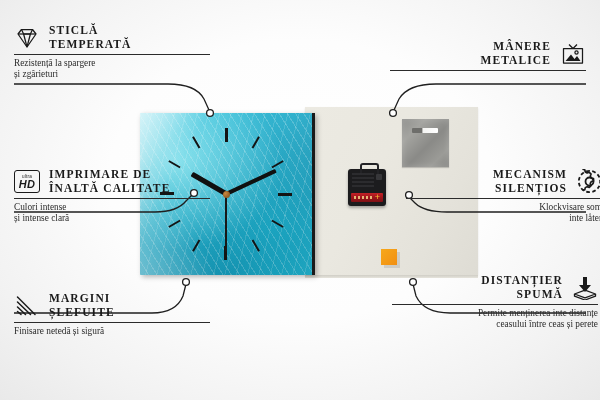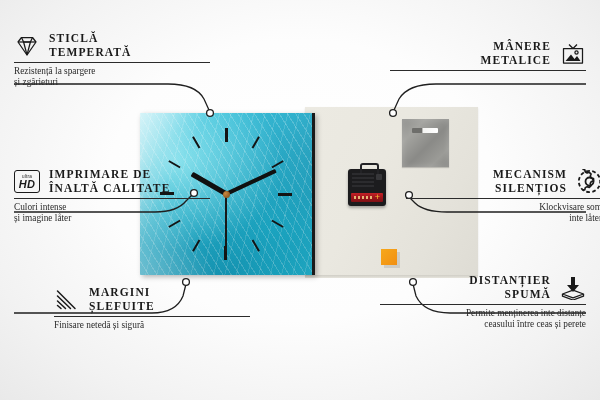--- a/index.html
+++ b/index.html
@@ -378,21 +378,21 @@
     <g fill="#ffffff" stroke="#1f1f1f" stroke-width="1.3">
       <circle cx="210" cy="113" r="3.4"></circle>
       <circle cx="194" cy="193" r="3.4"></circle>
       <circle cx="186" cy="282" r="3.4"></circle>
       <circle cx="393" cy="113" r="3.4"></circle>
       <circle cx="409" cy="195" r="3.4"></circle>
       <circle cx="413" cy="282" r="3.4"></circle>
     </g>
   </svg>
 
-  <div class="callout left" style="left:14px; top:32px; width:196px;">
+  <div class="callout left" style="left:14px; top:24px; width:196px;">
     <div class="callout-head">
       <span class="callout-icon">
         <svg width="26" height="22" viewBox="0 0 26 22">
           <g fill="none" stroke="#1a1a1a" stroke-width="1.25" stroke-linejoin="round">
             <path d="M4,7 L13,20 L22,7 L18.5,2.5 L7.5,2.5 Z"></path>
             <path d="M4,7 L22,7"></path>
             <path d="M7.5,2.5 L9.6,7 L13,20"></path>
             <path d="M18.5,2.5 L16.4,7 L13,20"></path>
             <path d="M9.6,7 L16.4,7"></path>
           </g>
@@ -419,25 +419,25 @@
         </span>
       </span>
       <span class="callout-title">
         <span>IMPRIMARE DE</span><br>
         <span>ÎNALTĂ CALITATE</span>
       </span>
     </div>
     <div class="callout-rule"></div>
     <div class="callout-desc">
       <span>Culori intense</span><br>
-      <span>și imagine låter</span>
-    </div>
-  </div>
-
-  <div class="callout left" style="left:14px; top:286px; width:196px;margin-left:40px;">
+      <span>și intense clară</span>
+    </div>
+  </div>
+
+  <div class="callout left" style="left:14px; top:292px; width:196px;">
     <div class="callout-head">
       <span class="callout-icon">
         <svg width="24" height="22" viewBox="0 0 24 22">
           <g stroke="#1a1a1a" stroke-width="1.5" stroke-linecap="round">
             <line x1="2.5" y1="2" x2="20" y2="19.5"></line>
             <line x1="2.5" y1="7" x2="15.5" y2="19.5"></line>
             <line x1="2.5" y1="12" x2="10.5" y2="19.5"></line>
             <line x1="2.5" y1="16.5" x2="6" y2="19.5"></line>
           </g>
         </svg>
@@ -492,21 +492,21 @@
         <span>SILENȚIOS</span>
       </span>
     </div>
     <div class="callout-rule"></div>
     <div class="callout-desc">
       <span>Klockvisare som</span><br>
       <span>inte låter</span>
     </div>
   </div>
 
-  <div class="callout right" style="left:380px; top:274px; width:206px;">
+  <div class="callout right" style="left:392px; top:274px; width:206px;">
     <div class="callout-head">
       <span class="callout-icon">
         <svg width="26" height="25" viewBox="0 0 26 25">
           <g fill="#1a1a1a">
             <path d="M11,2 h4 v8 h4 l-6,7 l-6,-7 h4 z"></path>
           </g>
           <g fill="none" stroke="#1a1a1a" stroke-width="1.3" stroke-linejoin="round">
             <path d="M13,15.2 L23.5,19 L13,22.8 L2.5,19 Z"></path>
             <path d="M2.5,19 v2.2 L13,25 L23.5,21.2 V19"></path>
           </g>

